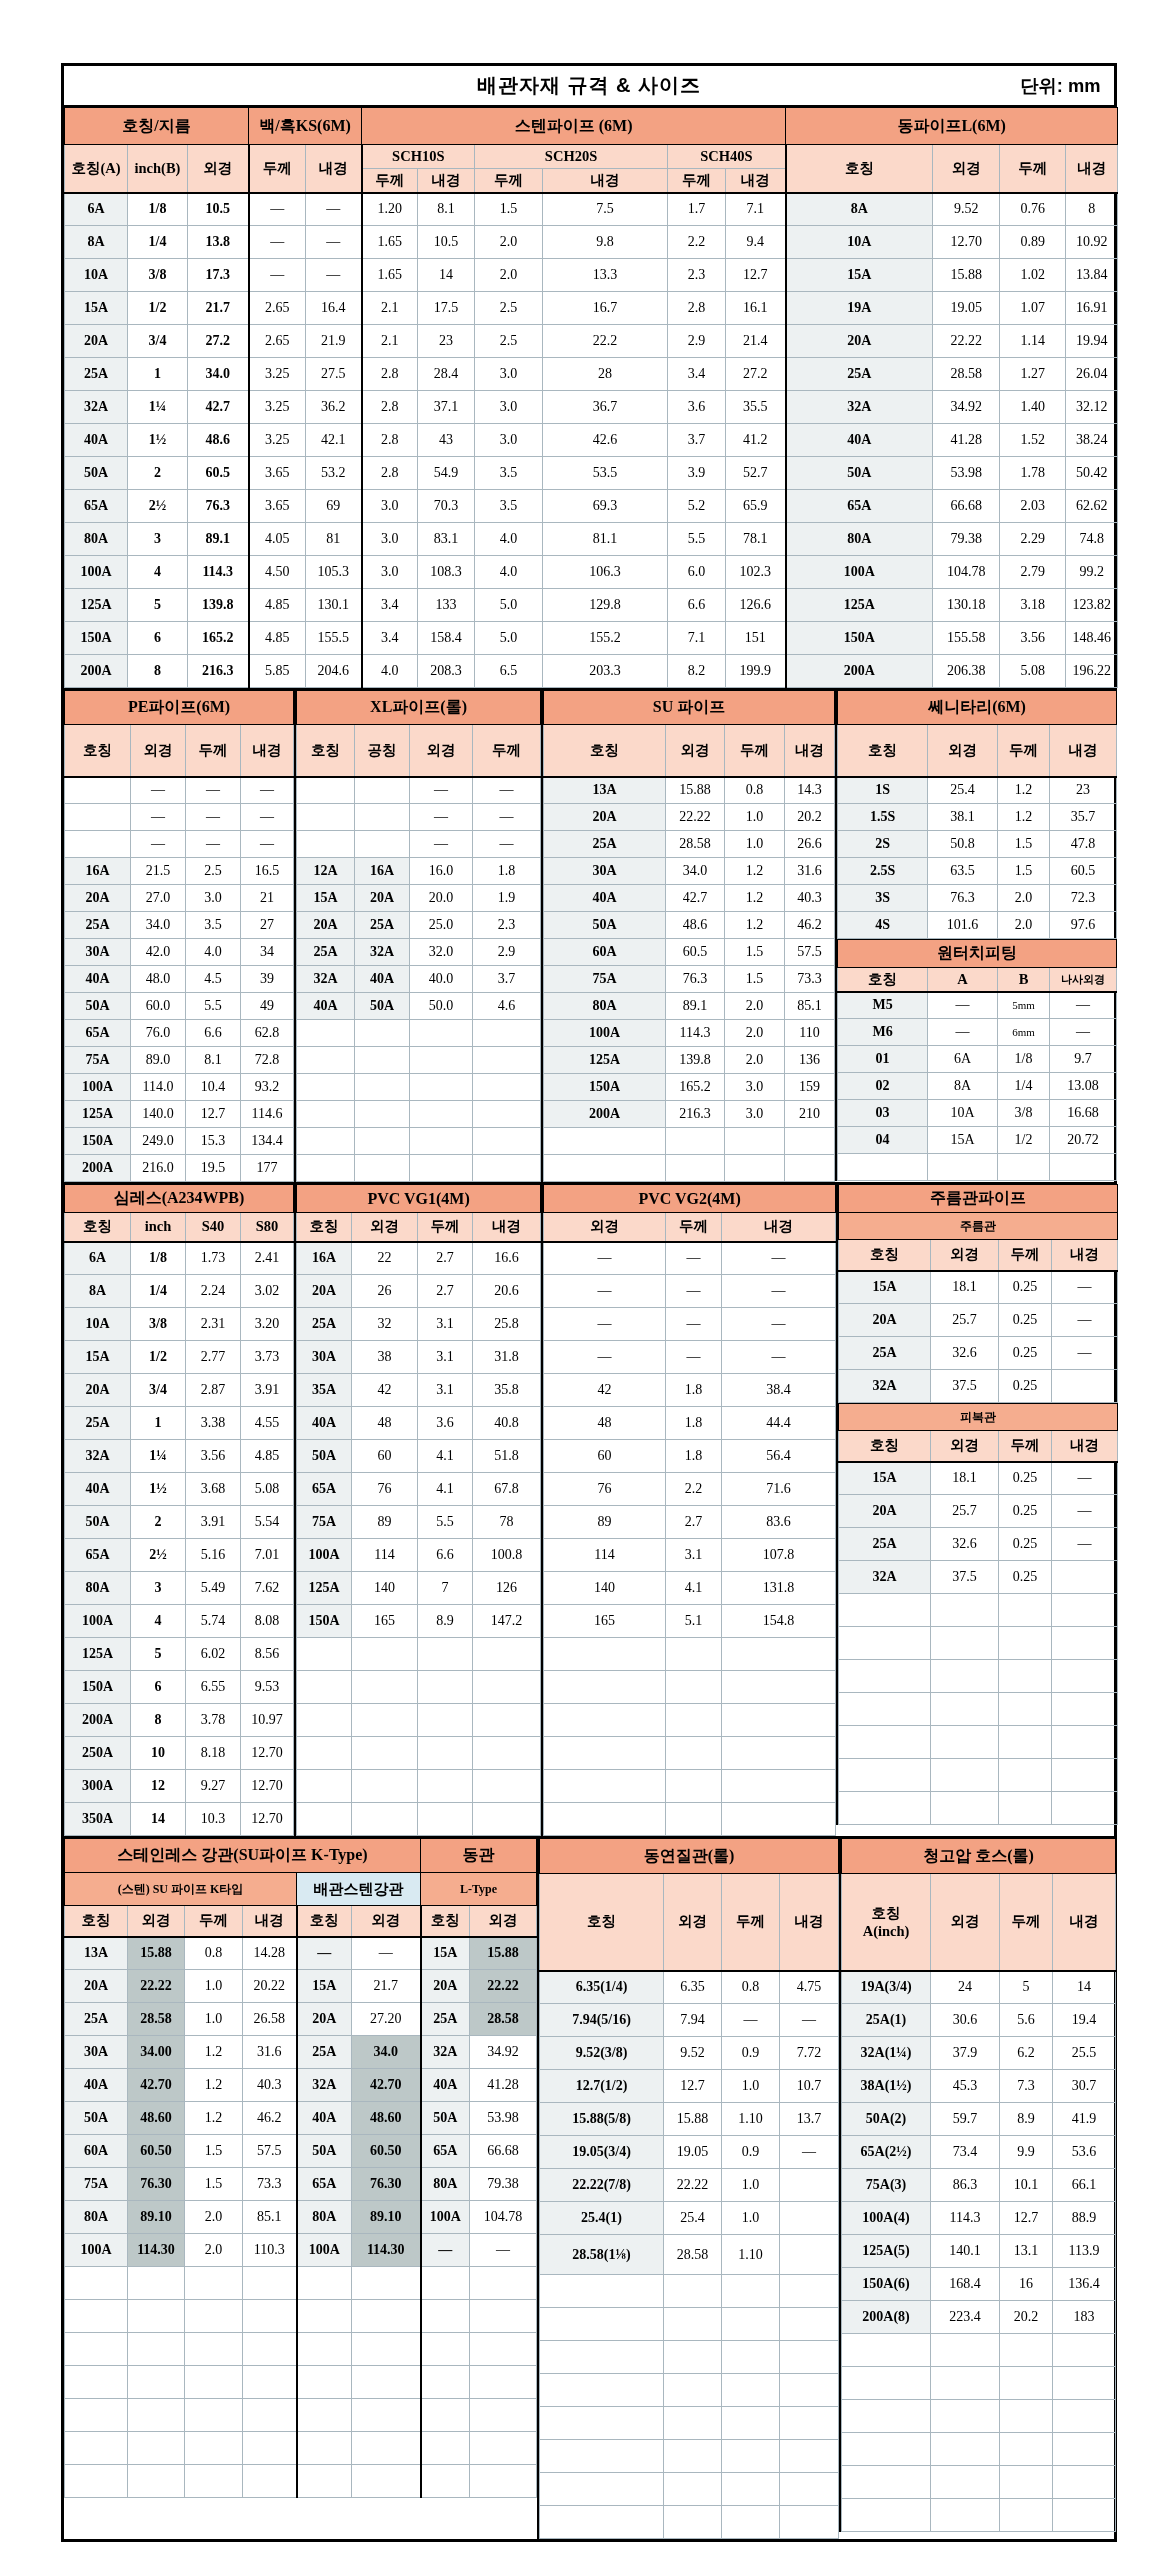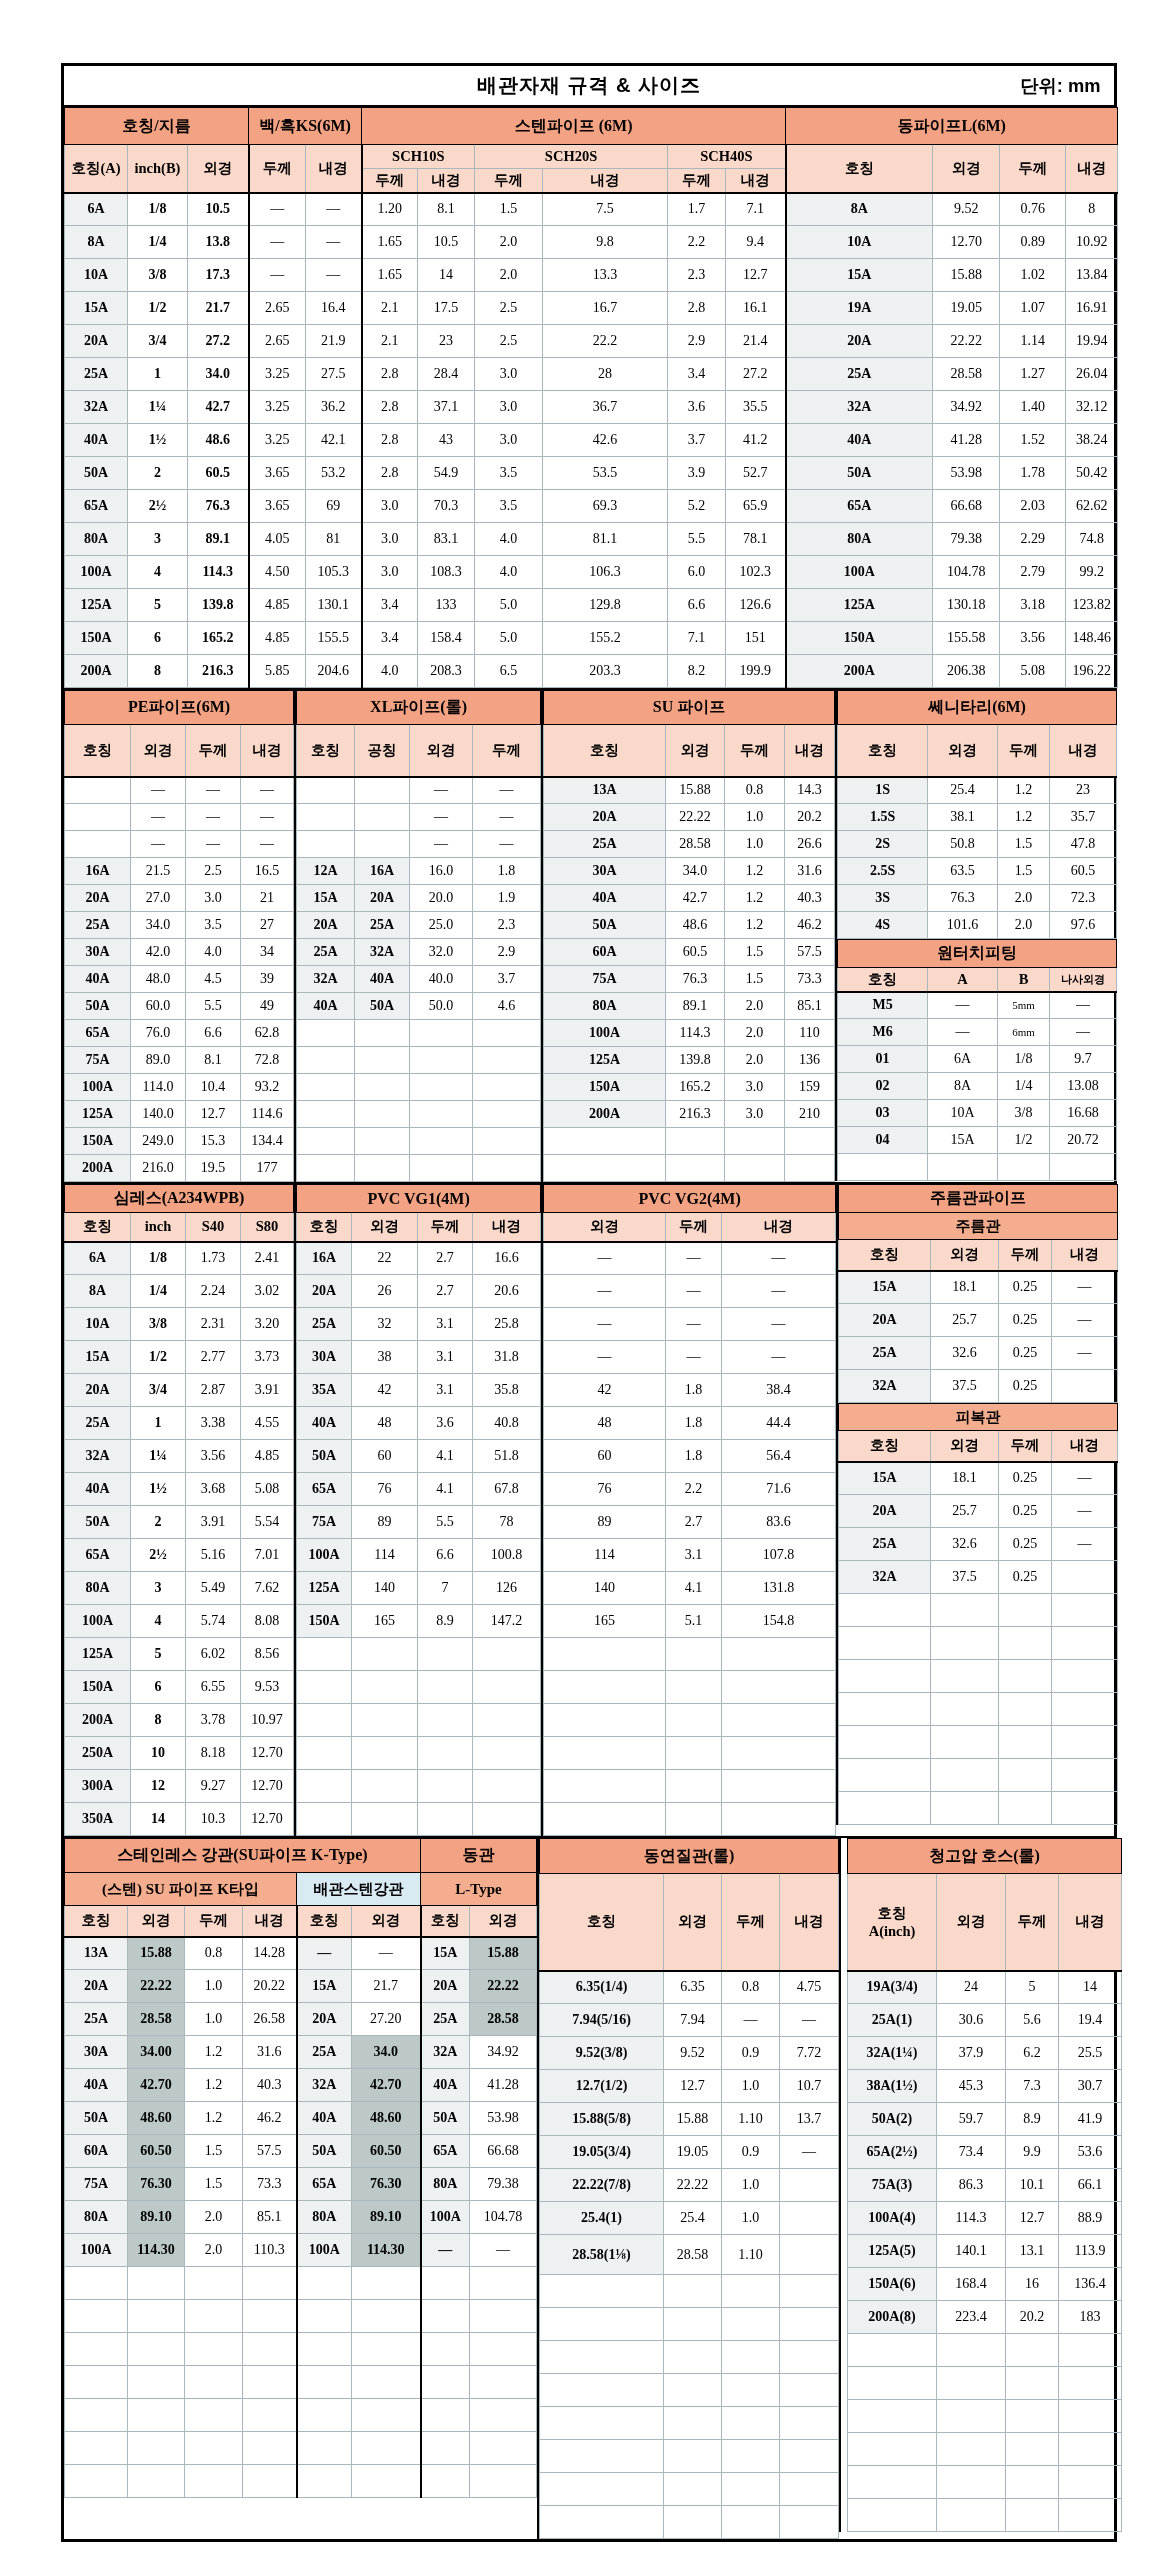--- a/index.html
+++ b/index.html
@@ -14,21 +14,21 @@
           align-items:center; font-size:18.3px; font-weight:bold; }
   .band { display:flex; align-items:flex-start; border-bottom:2.9px solid #000;font-family:Liberation Serif, serif; }
   .band:last-child { border-bottom:none; }
   .tcol + .tcol { border-left:2.9px solid #000; }
   table { border-collapse:collapse; table-layout:fixed; }
   th, td { border:1px solid var(--grid); text-align:center; vertical-align:middle;
            padding:0; overflow:hidden; white-space:nowrap; }
   thead { border-bottom:2.4px solid #000; }
   th { font-weight:bold; }
   .grp  { background:var(--grp);  font-size:16px; border:1.4px solid #000; }
-  .sub  { background:var(--sub);  font-size:15px; border:1.4px solid #000; }
+  .sub  { background:var(--sub);  font-size:12px; border:1.4px solid #000; }
   .blue { background:var(--blue); font-size:15px; border:1.4px solid #000; }
   .colhead { background:var(--colhead); font-size:14.5px; }
   td { font-size:14px; }
   .lbl  { background:var(--lbl); font-weight:bold; }
   .b    { font-weight:bold; }
   .gray { background:var(--gray); font-weight:bold; }
   .sm   { font-size:11px; }
   .wrap { white-space:pre-line; line-height:1.25; }
   .thickL { border-left:2.4px solid #000 !important; }
 </style>
@@ -1654,21 +1654,21 @@
                 <tr style="height: 33px;">
                   <td class=""></td>
                   <td class=""></td>
                   <td class=""></td>
                   <td class=""></td>
                 </tr>
               </tbody>
             </table>
           </div>
           <div class="tcol">
-            <table style="width: 274px; margin-left: 6px;">
+            <table style="width: 274px;">
               <colgroup>
                 <col style="width: 89px;">
                 <col style="width: 69px;">
                 <col style="width: 53px;">
                 <col style="width: 63px;">
               </colgroup>
               <thead>
                 <tr style="height: 35px;">
                   <th colspan="4" class="grp">청고압 호스(롤)</th>
                 </tr>

